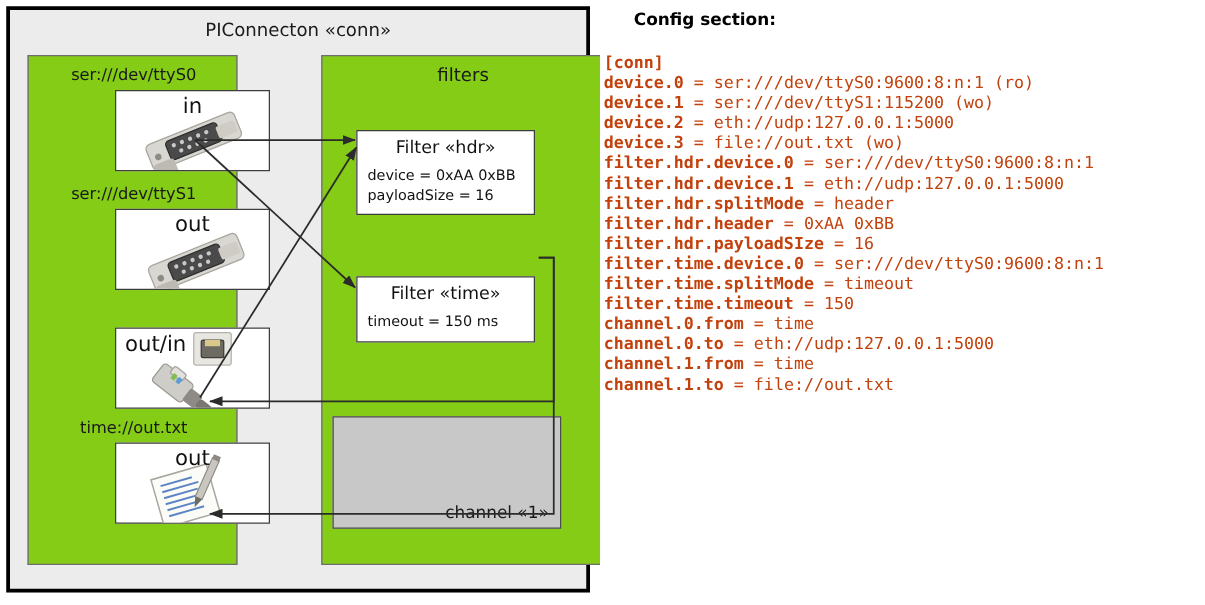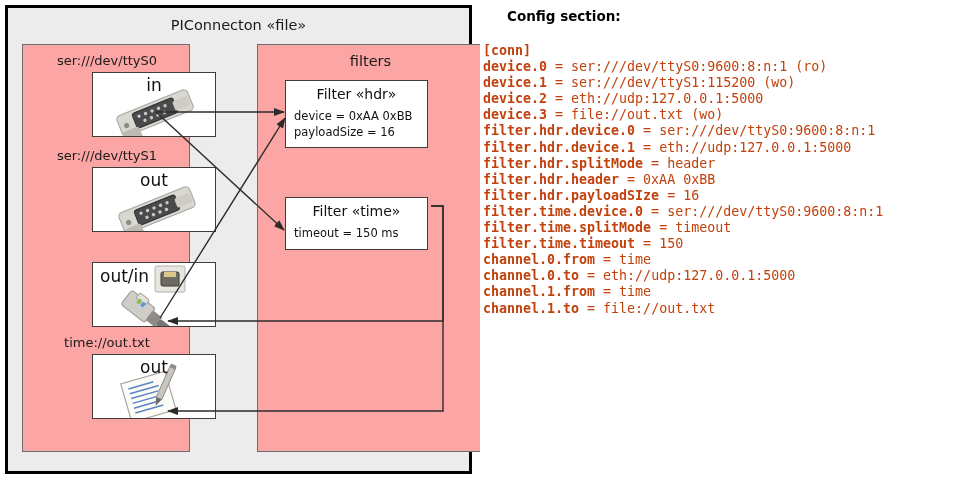--- a/index.html
+++ b/index.html
@@ -6,38 +6,38 @@
   body{width:964px;height:484px;position:relative;overflow:hidden;
        font-family:"DejaVu Sans","Liberation Sans",sans-serif;}
 
   
   #diagram-frame{position:absolute;left:5px;top:5px;width:467px;height:469px;
                  background:#ececec;border:3px solid #000000;box-sizing:border-box;}
   #diagram-title{position:absolute;left:0;top:9px;width:100%;text-align:center;
                  font-size:14.5px;color:#1a1a1a;}
 
   
-  .panel{position:absolute;background:#fca5a5;border:1.5px solid #6e6e6e;box-sizing:border-box;}
+  .panel{position:absolute;background:#84cc16;border:1.5px solid #6e6e6e;box-sizing:border-box;}
   #devices-panel{left:14px;top:36px;width:168px;height:408px;}
   #filters-panel{left:249px;top:36px;width:227px;height:408px;}
   #filters-title{position:absolute;left:0;top:8px;width:100%;text-align:center;
                  font-size:14.5px;color:#1a1a1a;}
 
   
   .dev-label{position:absolute;width:168px;left:0;text-align:center;
              font-size:13px;color:#1a1a1a;white-space:nowrap;}
   .dev-box{position:absolute;left:29px;width:124px;height:65px;background:#ffffff;
            border:1.5px solid #3d3d3d;box-sizing:border-box;overflow:hidden;margin-left:40px;}
   .dev-io{position:absolute;z-index:3;font-size:17px;color:#111;line-height:1;}
   .dev-io.center{left:0;width:100%;text-align:center;top:4px;}
   .dev-io.left{left:7px;top:5px;}
 
   
   .filter-box{position:absolute;left:27px;width:143px;background:#ffffff;
-              border:1.5px solid #3d3d3d;box-sizing:border-box;}
+              border:1.5px solid #3d3d3d;box-sizing:border-box;margin-top:24px;}
   .filter-title{text-align:center;font-size:14px;color:#111;padding:5px 0 3px;}
   .filter-props{font-size:11.5px;color:#111;padding:4px 0 7px 8px;line-height:1.35;}
 
   
   .channel-box{position:absolute;left:8px;width:183px;background:#c8c8c8;
                border:1.5px solid #4a4a4a;box-sizing:border-box;}
   .channel-label{position:absolute;right:9px;bottom:4px;font-size:13.5px;color:#1a1a1a;}
 
   
   #wires{position:absolute;left:0;top:0;width:472px;height:479px;pointer-events:none;}
@@ -50,21 +50,21 @@
                 font-family:"DejaVu Sans Mono","Liberation Mono",monospace;
                 font-size:13.3px;line-height:16.1px;color:#c2410c;white-space:pre;}
   .cfg-line{height:16.1px;}
   .k{font-weight:bold;}
 </style>
 </head>
 <body>
 
 <div id="diagram-frame">
 
-  <div id="diagram-title">PIConnecton «file»</div>
+  <div id="diagram-title">PIConnecton «conn»</div>
 
   <div class="panel" id="devices-panel">
 
     <div class="dev-label" style="top:8px">ser:///dev/ttyS0</div>
     <div class="dev-box" style="top:27px">
       <span class="dev-io center">in</span>
       <svg width="124" height="65" viewBox="0 0 124 65">
         <g transform="translate(62,40) rotate(-22)">
           <rect x="-38" y="-11" width="76" height="22" rx="4" fill="#d9d7d2" stroke="#a8a59e" stroke-width="1"></rect>
           <rect x="-22" y="-8" width="44" height="16" rx="3" fill="#4a4a4a" stroke="#2e2e2e" stroke-width="1"></rect>
@@ -163,20 +163,23 @@
       </div>
     </div>
 
     <div class="filter-box" style="top:152px">
       <div class="filter-title">Filter «time»</div>
       <div class="filter-props">
         <div>timeout = 150 ms</div>
       </div>
     </div>
 
+    <div class="channel-box" style="top:288px;height:90px">
+      <span class="channel-label">channel «1»</span>
+    </div>
   </div>
 
   <svg id="wires">
     <defs>
       <marker id="ah" markerWidth="11" markerHeight="8" refX="10" refY="4" orient="auto" markerUnits="userSpaceOnUse">
         <path d="M0,0 L11,4 L0,8 z" fill="#2b2b2b"></path>
       </marker>
     </defs>
     <g stroke="#2b2b2b" stroke-width="1.4" fill="none">
 

